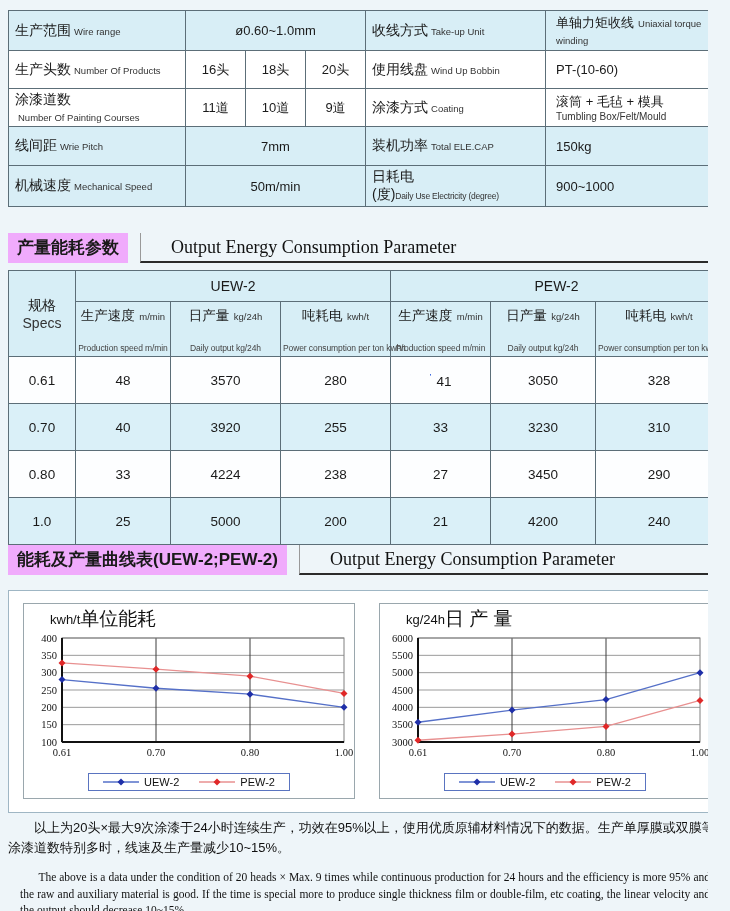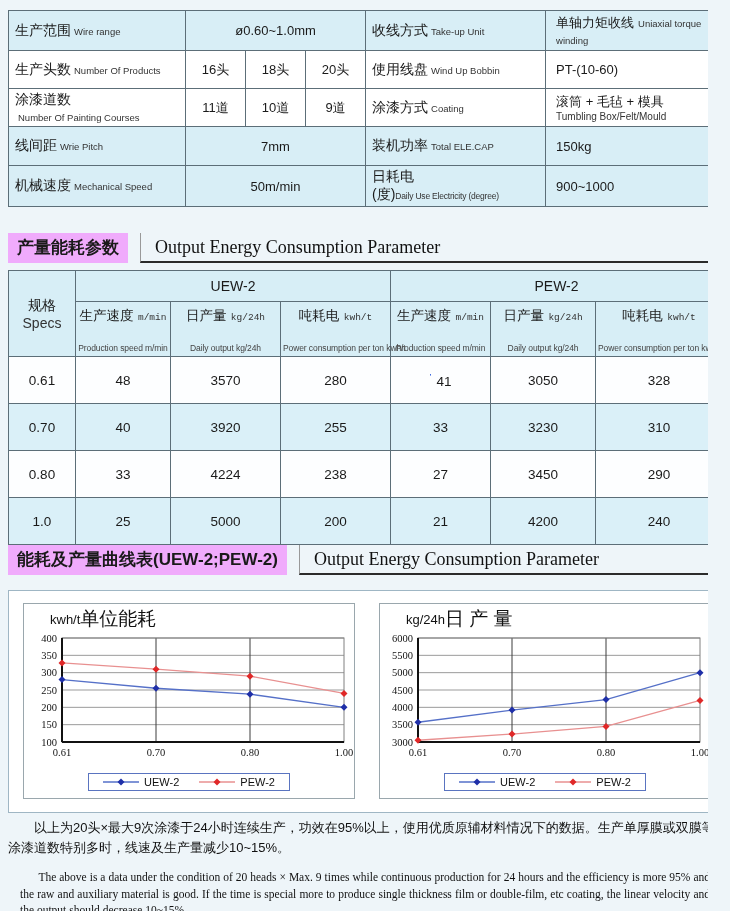--- a/index.html
+++ b/index.html
@@ -21,33 +21,33 @@
   .label-cell .en.tight{font-size:8.5px;letter-spacing:-0.2px;margin-left:0;}
   td.val{text-align:center;}
   td.rval{padding-left:10px;}
   .rval .sub{font-size:9.5px;color:#333;margin-left:4px;}
   .rval.stacked .sub{display:block;margin-left:0;font-size:10px;}
 
   
   .section-head{position:absolute;left:8px;width:714px;display:flex;align-items:stretch;}
   .zh-box{background:#f0abfc;font-weight:bold;font-size:17px;padding:3px 9px 4px 9px;white-space:nowrap;}
   .sec-right{flex:1;border-bottom:2px solid #2b2b2b;border-left:1px solid #999;margin-left:12px;
-             padding-left:14px;display:flex;align-items:center;
+             padding-left:30px;display:flex;align-items:center;
              font-family:"Liberation Serif",serif;font-size:18px;color:#111;}
 
   
   .param-table{position:absolute;left:8px;top:270px;width:714px;}
   .param-table th,.param-table td{border:1px solid #5c6e78;}
   .param-table thead th{background:#d7eef6;font-weight:normal;padding:1px 2px;}
   .group-header{font-size:14px;height:28px;}
   .spec-header{font-size:14px;}
   .spec-header .en{font-size:14px;color:#333;}
   .col-header{height:52px;}
   .col-header .zh{font-size:13.5px;}
-  .col-header .unit{font-size:9.5px;color:#333;font-family:Liberation Mono, monospace;}
+  .col-header .unit{font-size:9.5px;color:#333;}
   .col-header .en{display:block;font-size:8.5px;color:#444;white-space:nowrap;letter-spacing:-0.1px;margin-top:18px;}
   .param-table tbody td{text-align:center;font-size:13.5px;height:44px;background:#fdfeff;}
   .param-table tbody tr:nth-child(even) td{background:#daf0f8;}
   .blue-mark{color:#2255dd;font-size:9px;vertical-align:super;margin-right:5px;}
 
   
   .charts-box{position:absolute;left:8px;top:590px;width:712px;height:221px;background:#fff;border:1px solid #9fb6c4;}
   .chart-panel{position:absolute;top:12px;width:330px;height:194px;border:1px solid #9aa7ad;background:#fff;}
   #chart-panel-left{left:14px;}
   #chart-panel-right{left:370px;}

